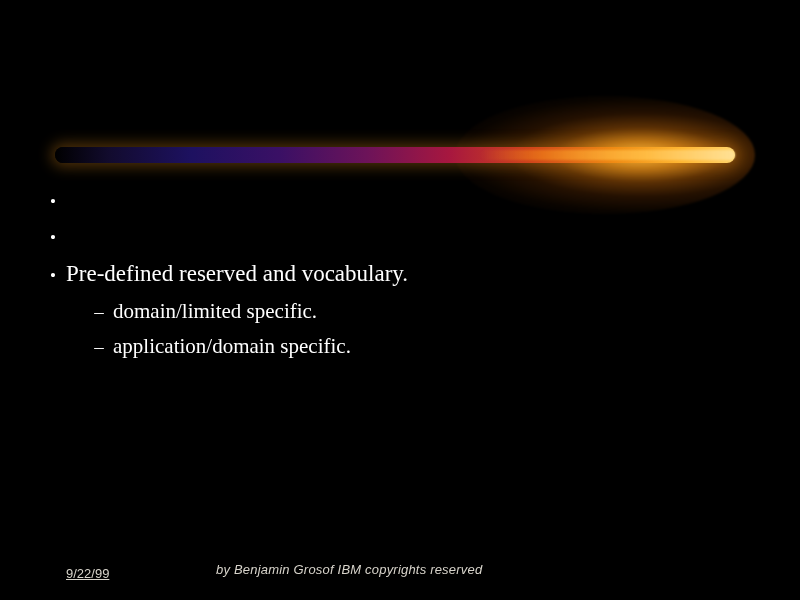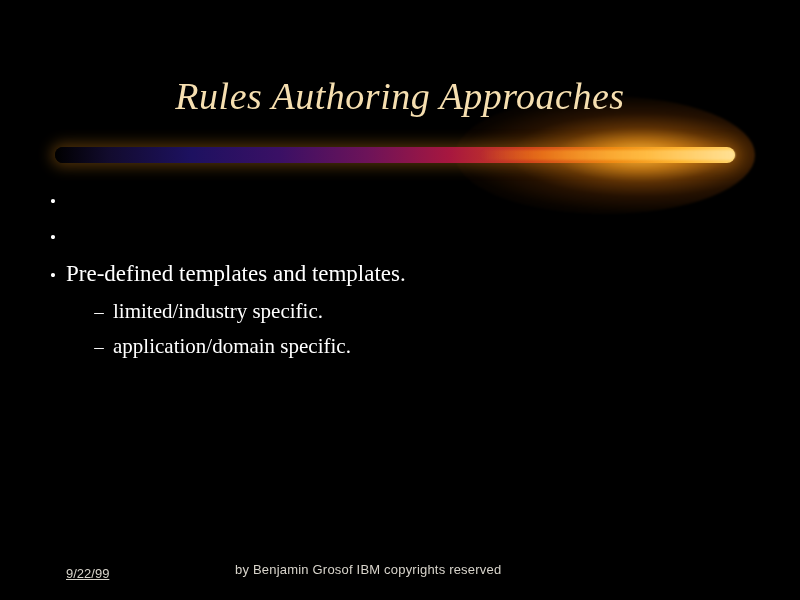--- a/index.html
+++ b/index.html
@@ -139,56 +139,56 @@
     z-index: 5;
   }
   .footer .date {
     position: absolute;
     left: 66px;
     top: 4px;
     text-decoration: underline;
   }
   .footer .credit {
     position: absolute;
-    left: 235px;
+    left: 216px;
     top: 0;
     letter-spacing: 0.2px;
+    font-style: italic;
   }
 </style>
 </head>
 <body>
 
 <div class="slide">
 
   <div class="comet-wrap">
     <div class="glow"></div>
     <div class="bar"></div>
     <div class="bar-core"></div>
   </div>
 
-  <div class="title">Rules Authoring Approaches</div>
 
   <div class="body">
 
     <div class="bullet level1">
       <span class="mark">•</span>
     </div>
 
     <div class="bullet level1">
       <span class="mark">•</span>
     </div>
 
     <div class="bullet level1">
       <span class="mark">•</span>
-      <span class="txt">Pre-defined templates and templates.</span>
+      <span class="txt">Pre-defined reserved and vocabulary.</span>
     </div>
 
     <div class="bullet level2">
       <span class="mark">–</span>
-      <span class="txt">limited/industry specific.</span>
+      <span class="txt">domain/limited specific.</span>
     </div>
 
     <div class="bullet level2">
       <span class="mark">–</span>
       <span class="txt">application/domain specific.</span>
     </div>
 
   </div>
 
   <div class="footer">

